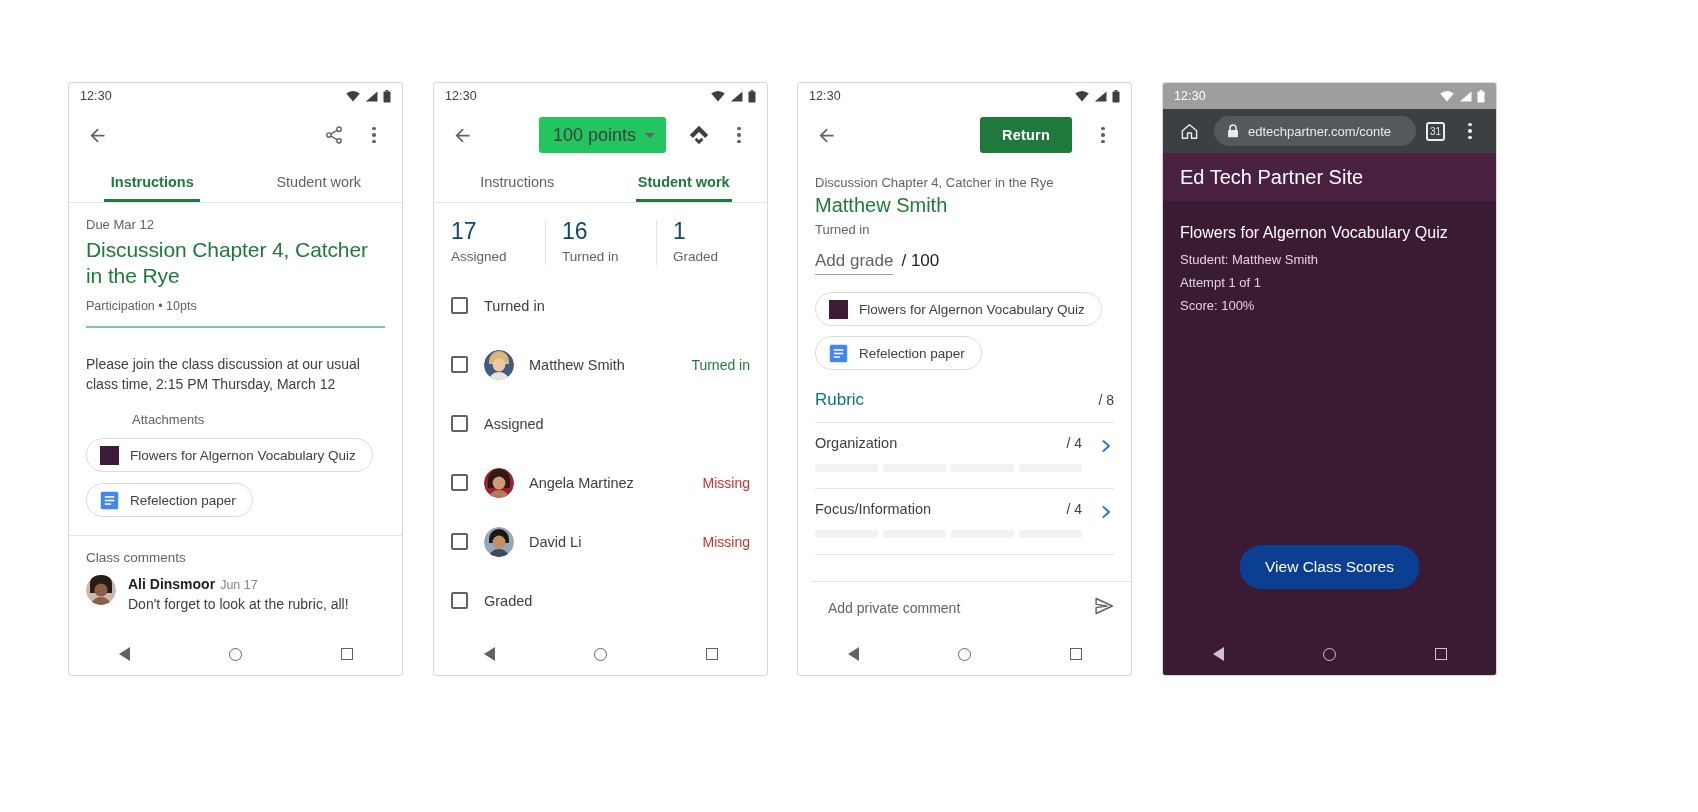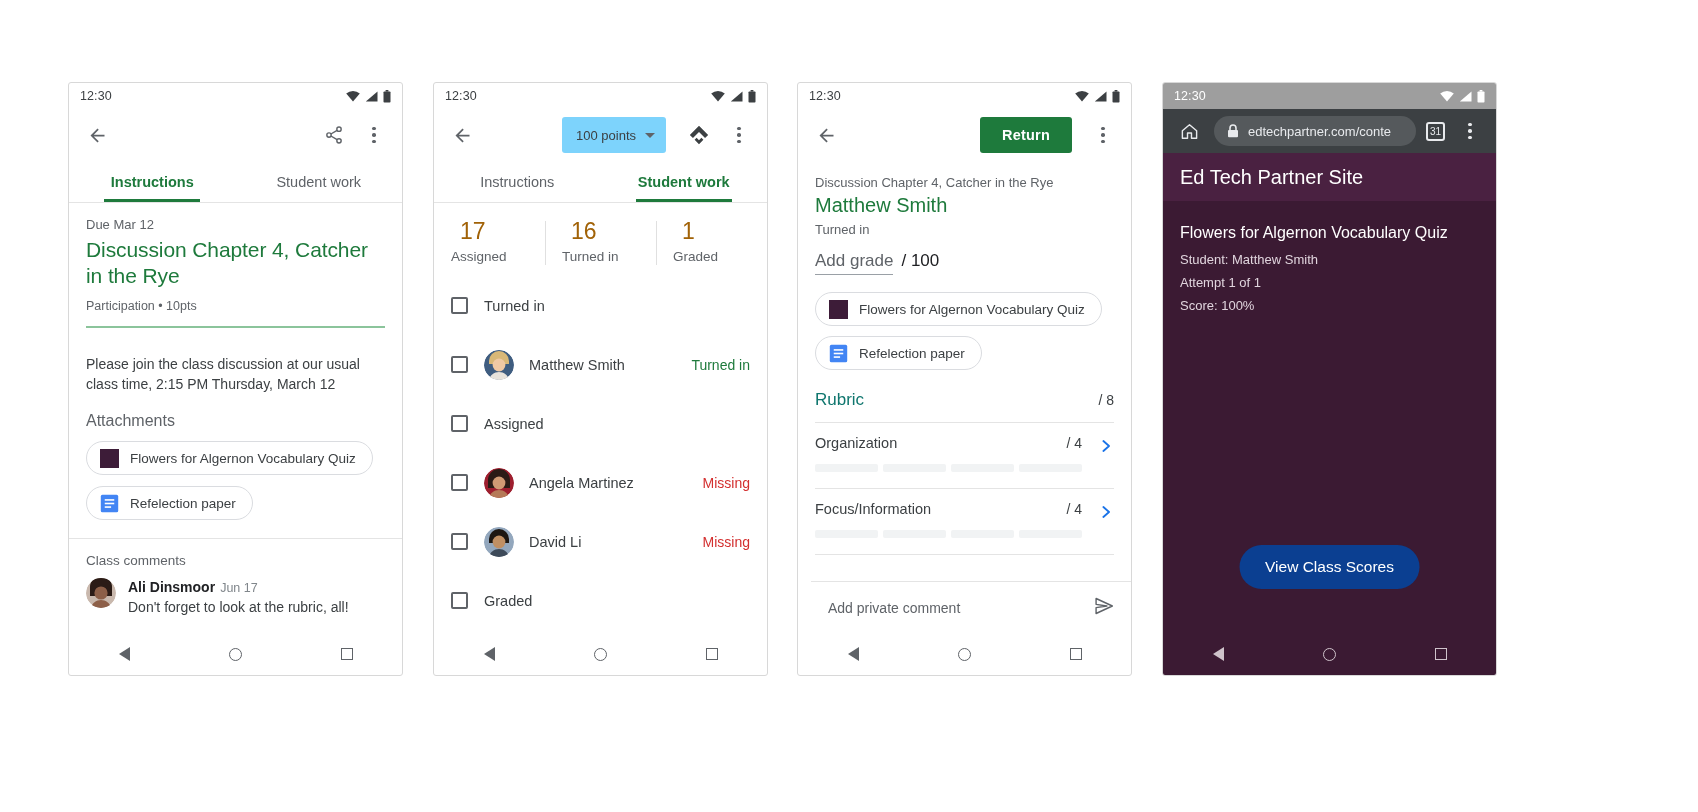--- a/index.html
+++ b/index.html
@@ -50,24 +50,24 @@
     width: 30px; height: 30px;
     display: flex; align-items: center; justify-content: center;
     flex: 0 0 auto;
   }
   .iconbtn svg { display: block; }
 
   .dots { display: flex; flex-direction: column; gap: 3px; align-items: center; }
   .dots i { width: 3.5px; height: 3.5px; border-radius: 50%; background: #5f6368; display: block; }
 
   .points-chip {
-    background: #7dd3fc; border-radius: 3px;
+    background: #22c55e; border-radius: 3px;
     height: 36px; padding: 0 11px 0 14px;
     display: flex; align-items: center; gap: 9px;
-    font-size: 13px; color: #3c4043;
+    font-size: 18px; color: #3c4043;
   }
   .caret { width: 0; height: 0; border-left: 5px solid transparent;
            border-right: 5px solid transparent; border-top: 5px solid #5f6368; }
 
   .return-btn {
     background: #1e7a3c; color: #ffffff;
     border-radius: 3px; height: 36px;
     padding: 0 22px;
     display: flex; align-items: center; justify-content: center;
     font-size: 14.5px; font-weight: bold; letter-spacing: .2px;
@@ -104,39 +104,39 @@
 
   .chip {
     display: inline-flex; align-items: center; gap: 11px;
     height: 34px; padding: 0 16px 0 13px;
     border: 1px solid #dadce0; border-radius: 17px;
     font-size: 13.5px; color: #3c4043;
     background: #fff; margin-top: 14px;
   }
   .chip .sq-purple { width: 19px; height: 19px; background: #3d1c38; flex: 0 0 auto; }
 
-  .section-label { font-size: 16px; color: #5f6368; margin-top: 18px; }
+  .section-label { font-size: 13px; color: #5f6368; margin-top: 18px; margin-left: 46px; }
 
   .divider { height: 1px; background: #e4e4e4; margin-top: 18px; }
 
   .cc-title { font-size: 13.5px; color: #5f6368; margin-top: 14px; }
   .comment-row { display: flex; gap: 12px; margin-top: 10px; align-items: flex-start; }
   .avatar { width: 30px; height: 30px; border-radius: 50%; flex: 0 0 auto; overflow: hidden; }
   .cmt-name { font-size: 14px; color: #202124; font-weight: bold; }
   .cmt-date { font-size: 12.5px; color: #80868b; font-weight: normal; margin-left: 5px; }
   .cmt-text { font-size: 14px; color: #3c4043; margin-top: 2px; line-height: 1.35; }
 
   
   .stats { display: flex; padding: 16px 0 12px 0; }
   .stat { flex: 1; padding-left: 17px; position: relative; }
   .stat + .stat::before {
     content: ""; position: absolute; left: 0; top: 2px;
     width: 1px; height: 44px; background: #e0e0e0;
   }
-  .stat .num { font-size: 23px; color: #a16207; line-height: 1.1; margin-left: 9px; }
+  .stat .num { font-size: 23px; color: #0c4a6e; line-height: 1.1; }
   .stat .lbl { font-size: 13.5px; color: #5f6368; margin-top: 5px; }
 
   .srow { display: flex; align-items: center; height: 59px; padding: 0 17px; gap: 0; }
   .cbox { width: 17px; height: 17px; border: 2px solid #5f6368; border-radius: 2px; flex: 0 0 auto; }
   .srow .gap1 { width: 16px; flex: 0 0 auto; }
   .srow .gap2 { width: 15px; flex: 0 0 auto; }
   .srow .sname { font-size: 14.5px; color: #3c4043; }
   .srow .ghead { font-size: 14.5px; color: #3c4043; }
   .srow .status { margin-left: auto; font-size: 14px; }
   .status.turned { color: #1e7a3c; }

